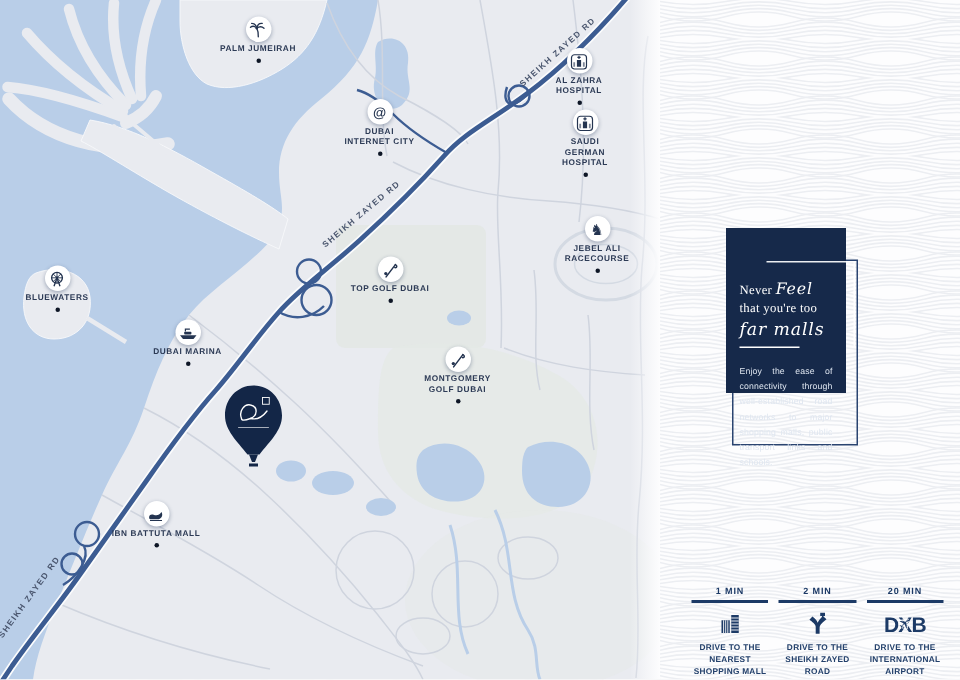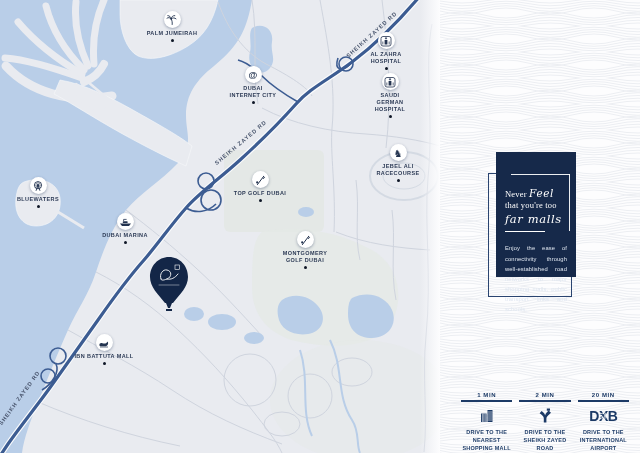--- a/index.html
+++ b/index.html
@@ -11,21 +11,21 @@
   
   .marker{position:absolute;transform:translateX(-50%);display:flex;flex-direction:column;
           align-items:center;text-align:center;z-index:5;}
   .m-icon{width:17px;height:17px;border-radius:50%;background:#fff;
           box-shadow:0 1px 3px rgba(35,55,90,.4);display:flex;align-items:center;justify-content:center;}
   .m-label{margin-top:2px;font-size:5.5px;font-weight:700;color:#2c3a55;letter-spacing:.4px;line-height:1.3;}
   .m-dot{width:3px;height:3px;border-radius:50%;background:#0e1626;margin-top:2px;}
 
   
   .outline-box{left:488px;top:173px;width:82px;height:122px;border:1px solid #2a4470;z-index:3;}
-  .info-panel{left:496px;top:152px;width:80px;height:125px;background:#16294a;z-index:4;
+  .info-panel{left:484px;top:152px;width:80px;height:110px;background:#16294a;z-index:4;
               box-sizing:border-box;padding:34px 9px 0 9px;color:#fff;}
   .wline{background:rgba(255,255,255,.92);z-index:6;}
   .ph-line{font-family:"Liberation Serif", serif;font-size:8.5px;line-height:1.35;letter-spacing:.2px;}
   .script{font-family:"DejaVu Serif", serif;font-style:italic;font-size:10.5px;letter-spacing:.6px;}
   .ph-underline{width:40px;height:1px;background:#fff;margin-top:4px;}
   .panel-body{margin-top:11px;font-size:5.8px;line-height:1.75;color:#dfe6f0;text-align:justify;letter-spacing:.1px;}
 
   
   .dt-wrap{left:461px;top:392px;width:168px;display:flex;gap:7px;z-index:5;}
   .dt-col{width:54px;display:flex;flex-direction:column;align-items:center;}

